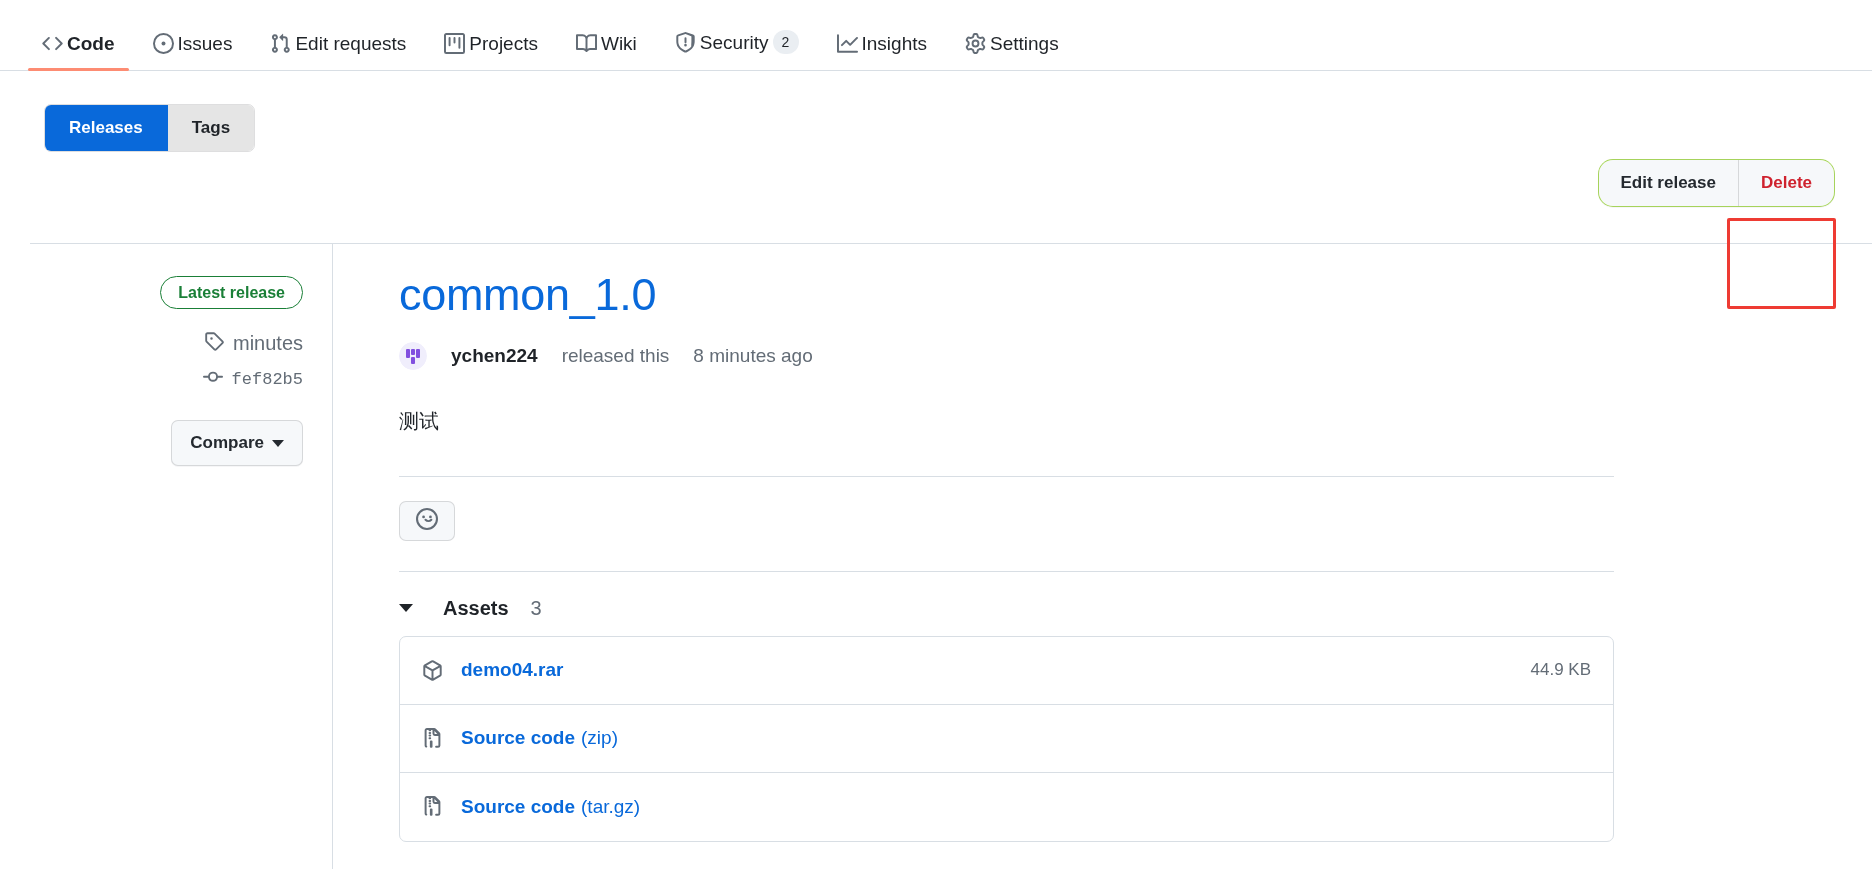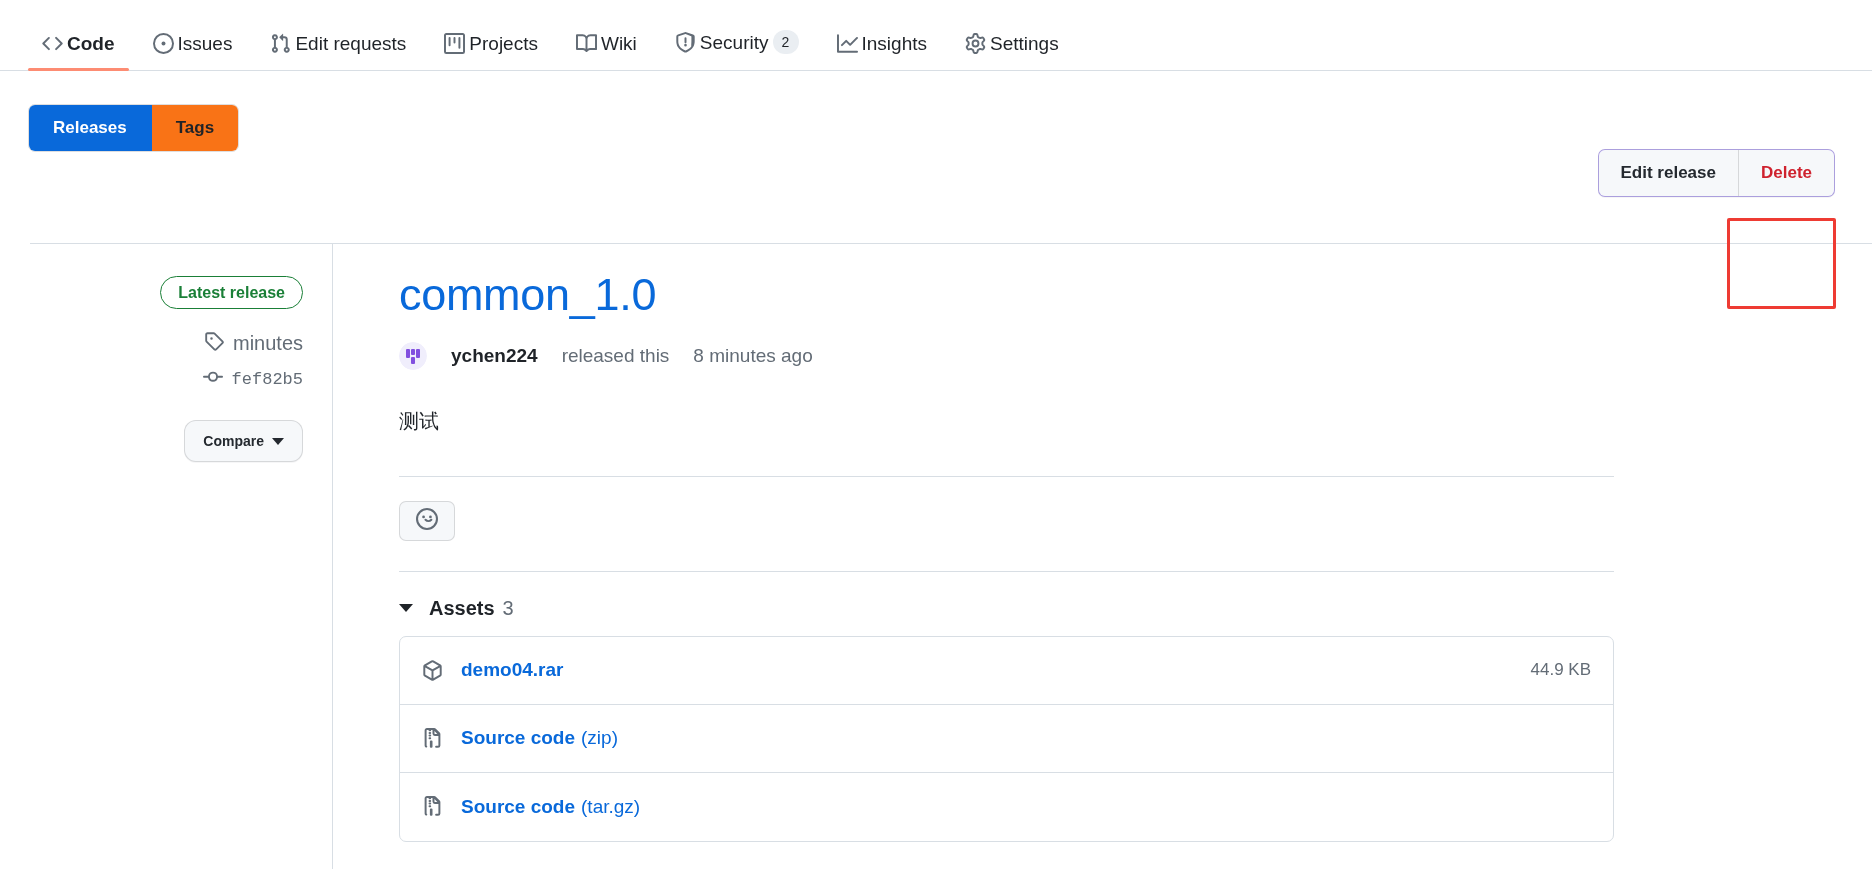--- a/index.html
+++ b/index.html
@@ -64,51 +64,51 @@
 
   
   .subhead {
     position: relative;
     height: 134px;
     padding: 0 28px;
   }
   .seg-group {
     position: absolute;
     top: 33px;
-    left: 28px;
+    left: 44px;
     display: flex;
     border-radius: 7px;
     overflow: hidden;
     border: 1px solid rgba(31,35,40,0.15);
   }
   .seg-btn {
     font-size: 17px;
     font-weight: 600;
     padding: 12px 24px;
-    background: #f97316;
+    background: #e5e5e5;
     color: #1f2328;
     cursor: pointer;
     line-height: 1.3;
     border-right: 1px solid rgba(31,35,40,0.15);
   }
   .seg-btn:last-child { border-right: none; }
   .seg-btn.selected {
     background: #0969da;
     color: #ffffff;
     border-right-color: #0969da;
   }
 
   .action-group {
     position: absolute;
-    top: 78px;
+    top: 88px;
     right: 37px;
     display: flex;
     border: 1px solid rgba(31,35,40,0.15);
-    border-radius: 7px;
-    background: #c4b5fd;
+    border-radius: 15px;
+    background: #bef264;
     overflow: hidden;
     box-shadow: 0 1px 0 rgba(31,35,40,0.04);
   }
   .act-btn {
     font-size: 17px;
     font-weight: 600;
     padding: 11px 22px;
     background: #f6f8fa;
     color: #24292f;
     cursor: pointer;
@@ -187,26 +187,26 @@
   .side-row.commit .mono {
     font-family: "Liberation Mono", monospace;
     font-size: 17px;
     color: #636c76;
   }
   .compare-btn {
     margin-top: 28px;
     display: inline-flex;
     align-items: center;
     gap: 8px;
-    font-size: 14px;
+    font-size: 17px;
     font-weight: 600;
     color: #24292f;
     background: #f6f8fa;
     border: 1px solid rgba(31,35,40,0.15);
-    border-radius: 12px;
+    border-radius: 7px;
     padding: 11px 18px;
     box-shadow: 0 1px 0 rgba(31,35,40,0.04);
     cursor: pointer;
     line-height: 1.3;
   }
   .caret {
     width: 0; height: 0;
     border-left: 6px solid transparent;
     border-right: 6px solid transparent;
     border-top: 7px solid #24292f;
@@ -276,21 +276,21 @@
   .assets-divider {
     margin-top: 30px;
     height: 1px;
     background: #d8dee4;
     max-width: 1215px;
   }
 
   .assets-head {
     display: flex;
     align-items: center;
-    gap: 16px;
+    gap: 30px;
     margin-top: 25px;
     font-size: 20px;
     color: #1f2328;
     cursor: pointer;
   }
   .assets-head .tri {
     width: 0; height: 0;
     border-left: 7px solid transparent;
     border-right: 7px solid transparent;
     border-top: 8px solid #1f2328;

